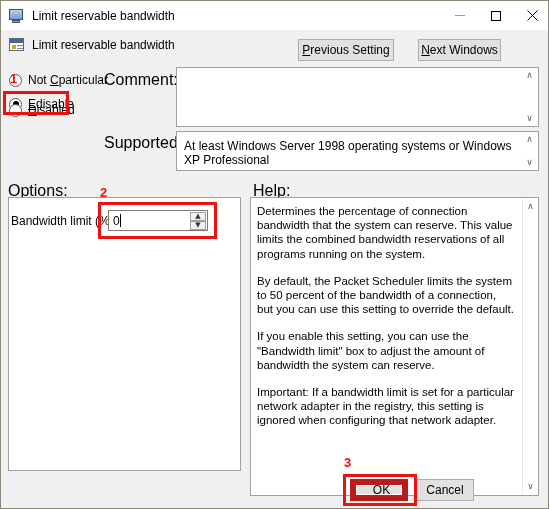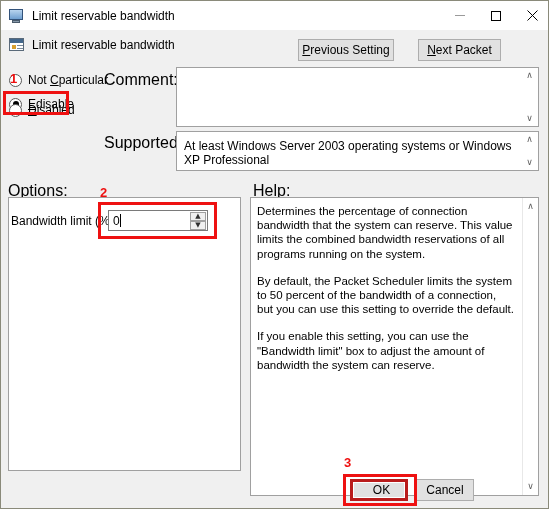--- a/index.html
+++ b/index.html
@@ -296,21 +296,21 @@
   .bottom {
     position: absolute;
     left: 349px; top: 478px;
     display: flex;
     gap: 8px;
   }
   .btn-bottom {
     width: 58px; height: 22px;
   }
   .btn-ok {
-    border: 3px solid #b91c1c;
+    border: 6px solid #b91c1c;
     background: #e1e1e1;
     box-shadow: inset 0 0 0 1px #ffffff;
     padding-left: 15px;
   }
 
   
   .anno-box {
     position: absolute;
     border: 3px solid #ee1111;
     box-sizing: border-box;
@@ -421,21 +421,21 @@
       </div>
     </div>
     <span class="header-text">Limit reservable bandwidth</span>
   </div>
 
   <div class="navbtns">
     <div class="btn btn-prev">
         <span><u>P</u><span>revious Setting</span></span>
       </div>
     <div class="btn btn-next">
-        <span><u>N</u><span>ext Packet</span></span>
+        <span><u>N</u><span>ext Windows</span></span>
       </div>
   </div>
 
   <div class="radio-row r1">
     <div class="radio"></div>
     <span class="radio-label"><span>Not </span><u>C</u><span>particular</span></span>
   </div>
   <div class="radio-row r2">
     <div class="radio checked"></div>
     <span class="radio-label"><u>E</u><span>disable</span></span>
@@ -448,21 +448,21 @@
   <span class="lbl lbl-comment">Comment:</span>
   <div class="textbox box-comment">
     <div class="sb-col">
       <span class="sb-arrow">∧</span>
       <span class="sb-arrow">∨</span>
     </div>
   </div>
 
   <span class="lbl lbl-supported">Supported on:</span>
   <div class="textbox box-supported">
-    <div class="box-supported-text">At least Windows Server 2003 operating systems or Windows XP Professional</div>
+    <div class="box-supported-text">At least Windows Server 1998 operating systems or Windows XP Professional</div>
     <div class="sb-col">
       <span class="sb-arrow">∧</span>
       <span class="sb-arrow">∨</span>
     </div>
   </div>
 
   <span class="lbl lbl-options">Options:</span>
   <span class="lbl lbl-help">Help:</span>
 
   <div class="panel panel-options"></div>
@@ -473,20 +473,21 @@
       <div class="spin-btn">▲</div>
       <div class="spin-btn">▼</div>
     </div>
   </div>
 
   <div class="panel panel-help">
     <div class="help-body">
         <p>Determines the percentage of connection bandwidth that the system can reserve. This value limits the combined bandwidth reservations of all programs running on the system.</p>
         <p>By default, the Packet Scheduler limits the system to 50 percent of the bandwidth of a connection, but you can use this setting to override the default.</p>
         <p>If you enable this setting, you can use the "Bandwidth limit" box to adjust the amount of bandwidth the system can reserve.</p>
+        <p>Important: If a bandwidth limit is set for a particular network adapter in the registry, this setting is ignored when configuring that network adapter.</p>
       </div>
     <div class="help-scroll">
       <span class="sb-arrow">∧</span>
       <span class="sb-arrow">∨</span>
     </div>
   </div>
 
   <div class="bottom">
     <div class="btn btn-bottom btn-ok">OK</div>
     <div class="btn btn-bottom">Cancel</div>

